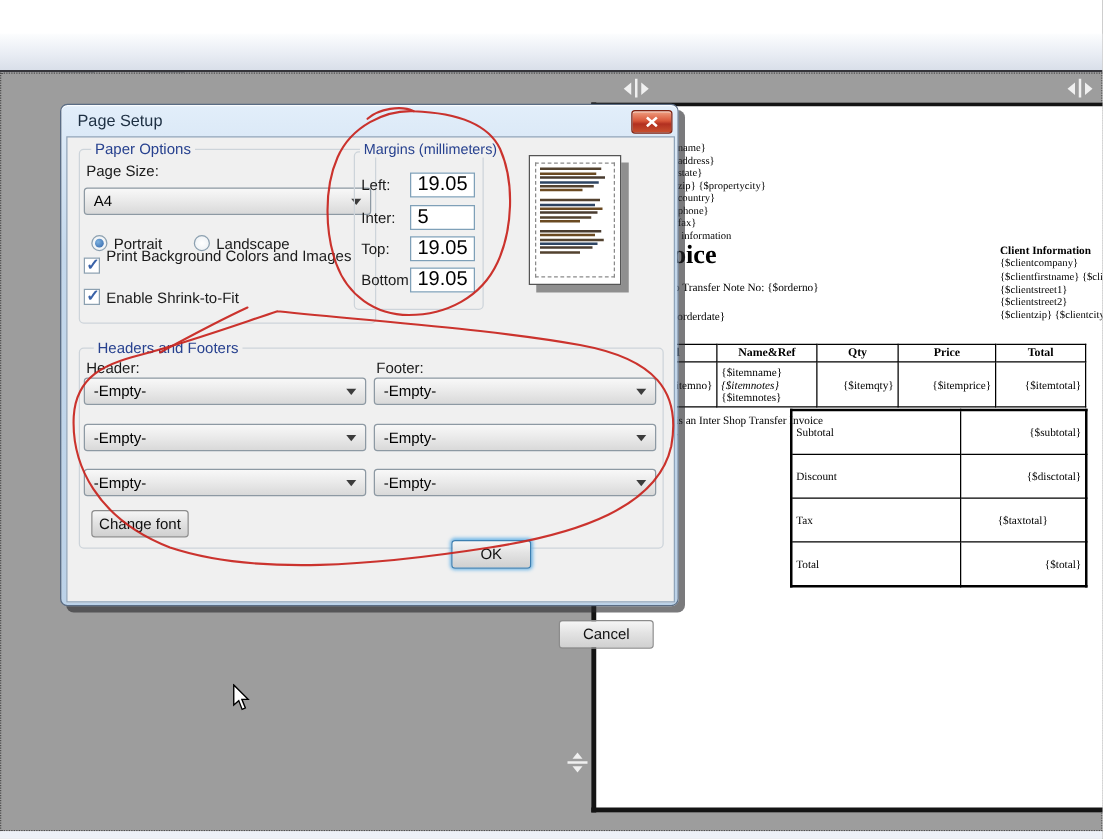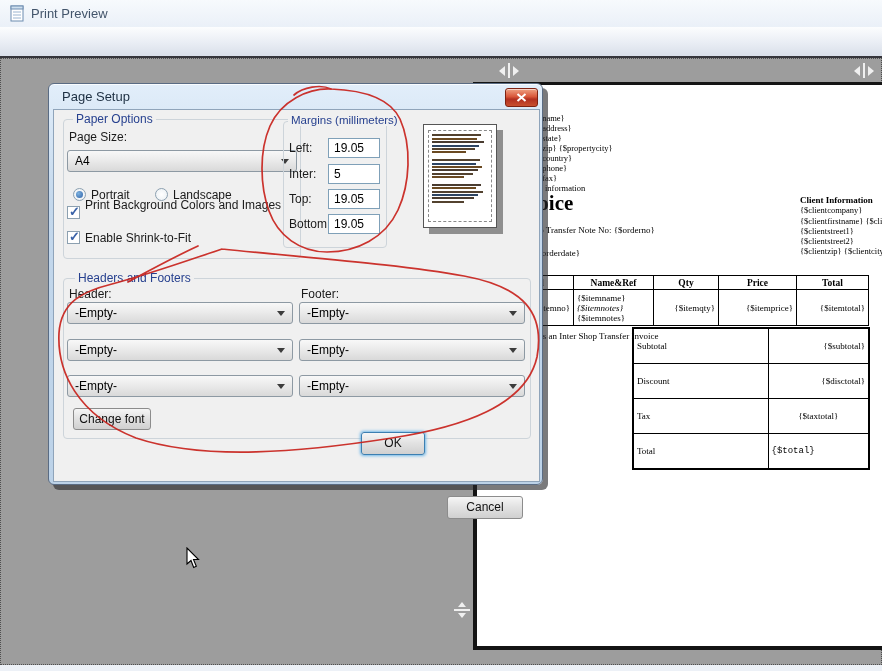--- a/index.html
+++ b/index.html
@@ -83,21 +83,21 @@
   .grp { position:absolute; border:1px solid #cdd4da; border-radius:4px; }
   .grp-label { position:absolute; font-size:12px; color:#27418f; background:#f0f0f0; padding:0 3px; white-space:nowrap; }
   .lbl { position:absolute; font-size:12px; color:#1a1a1a; white-space:nowrap; }
   .combo { position:absolute; height:22px;
     background:linear-gradient(#f8f8f8,#ebebeb 45%,#d9d9d9); border:1px solid #8d99a3;
     border-radius:3px; font-size:12px; color:#000; display:flex; align-items:center;
     padding:0 20px 0 7px; }
   .combo .arr { position:absolute; right:7px; top:8px; width:0; height:0;
     border:4px solid transparent; border-top:5px solid #3c3c3c; }
   .tbx { position:absolute; width:52px; height:20px; background:#fff; border:1px solid #7fa0b8;
-    font-size:12px; padding:1px 5px; font-family:"Liberation Sans",sans-serif; }
+    font-size:16px; padding:1px 5px; font-family:"Liberation Sans",sans-serif; }
   .radio { position:absolute; width:13px; height:13px; border-radius:50%;
     background:radial-gradient(#fff,#e9eef2); border:1px solid #8ca0b0; }
   .radio.sel::after { content:""; position:absolute; left:2px; top:2px; width:7px; height:7px;
     border-radius:50%; background:radial-gradient(circle at 35% 35%, #7db2e0, #2f62a8); }
   .cbx { position:absolute; width:13px; height:13px; background:#fff; border:1px solid #8ca0b0; }
   .cbx.on::after { content:"\2713"; position:absolute; left:1px; top:-3px;
     font-size:13px; font-weight:bold; color:#3a62a8; }
   .btn { position:absolute; height:23px;
     background:linear-gradient(#f6f6f6,#e3e3e3 45%,#d0d0d0); border:1px solid #8c8c8c;
     border-radius:3px; font-size:12px; color:#111; text-align:center; line-height:21px; }
@@ -111,32 +111,20 @@
 
   
   .cursor { position:absolute; left:186px; top:547px; }
   svg { display:block; }
 </style>
 </head>
 <body>
 
 <div id="stage">
 
-  <div class="titlebar">
-    <span class="doc-icon">
-      <svg width="16" height="18">
-          <rect x="1" y="1" width="12" height="15" fill="#fff" stroke="#6d8cb0"></rect>
-          <rect x="1" y="1" width="12" height="3" fill="#cfe0ef" stroke="#6d8cb0"></rect>
-          <line x1="3" y1="7" x2="11" y2="7" stroke="#9ab4d0"></line>
-          <line x1="3" y1="10" x2="11" y2="10" stroke="#9ab4d0"></line>
-          <line x1="3" y1="13" x2="11" y2="13" stroke="#9ab4d0"></line>
-        </svg>
-    </span>
-    <span class="ttl">Print Preview</span>
-  </div>
 
   <div class="toolbar">
     <div class="tbtn" style="left:6px;width:32px;">
       <span>
         <svg width="22" height="20">
             <rect x="5" y="1" width="12" height="6" fill="#f2f2f2" stroke="#7a7f88"></rect>
             <rect x="2" y="6" width="18" height="8" rx="1" fill="#b9bec8" stroke="#70757e"></rect>
             <rect x="5" y="12" width="12" height="6" fill="#fdfdfd" stroke="#7a7f88"></rect>
             <circle cx="17" cy="9" r="1.2" fill="#3f76c8"></circle>
           </svg>
@@ -291,21 +279,21 @@
       <tr>
             <td>Discount</td>
             <td style="text-align:right;">{$disctotal}</td>
           </tr>
       <tr>
             <td>Tax</td>
             <td style="text-align:center;">{$taxtotal}</td>
           </tr>
       <tr>
             <td>Total</td>
-            <td style="font-family:Liberation Mono, monospace;">{$total}</td>
+            <td style="text-align:right;">{$total}</td>
           </tr>
     </tbody>
       </table>
   </div>
 
   <div class="dialog">
     <div class="dlg-title">Page Setup</div>
     <div class="closebtn">
       <span>
         <svg width="11" height="9">

